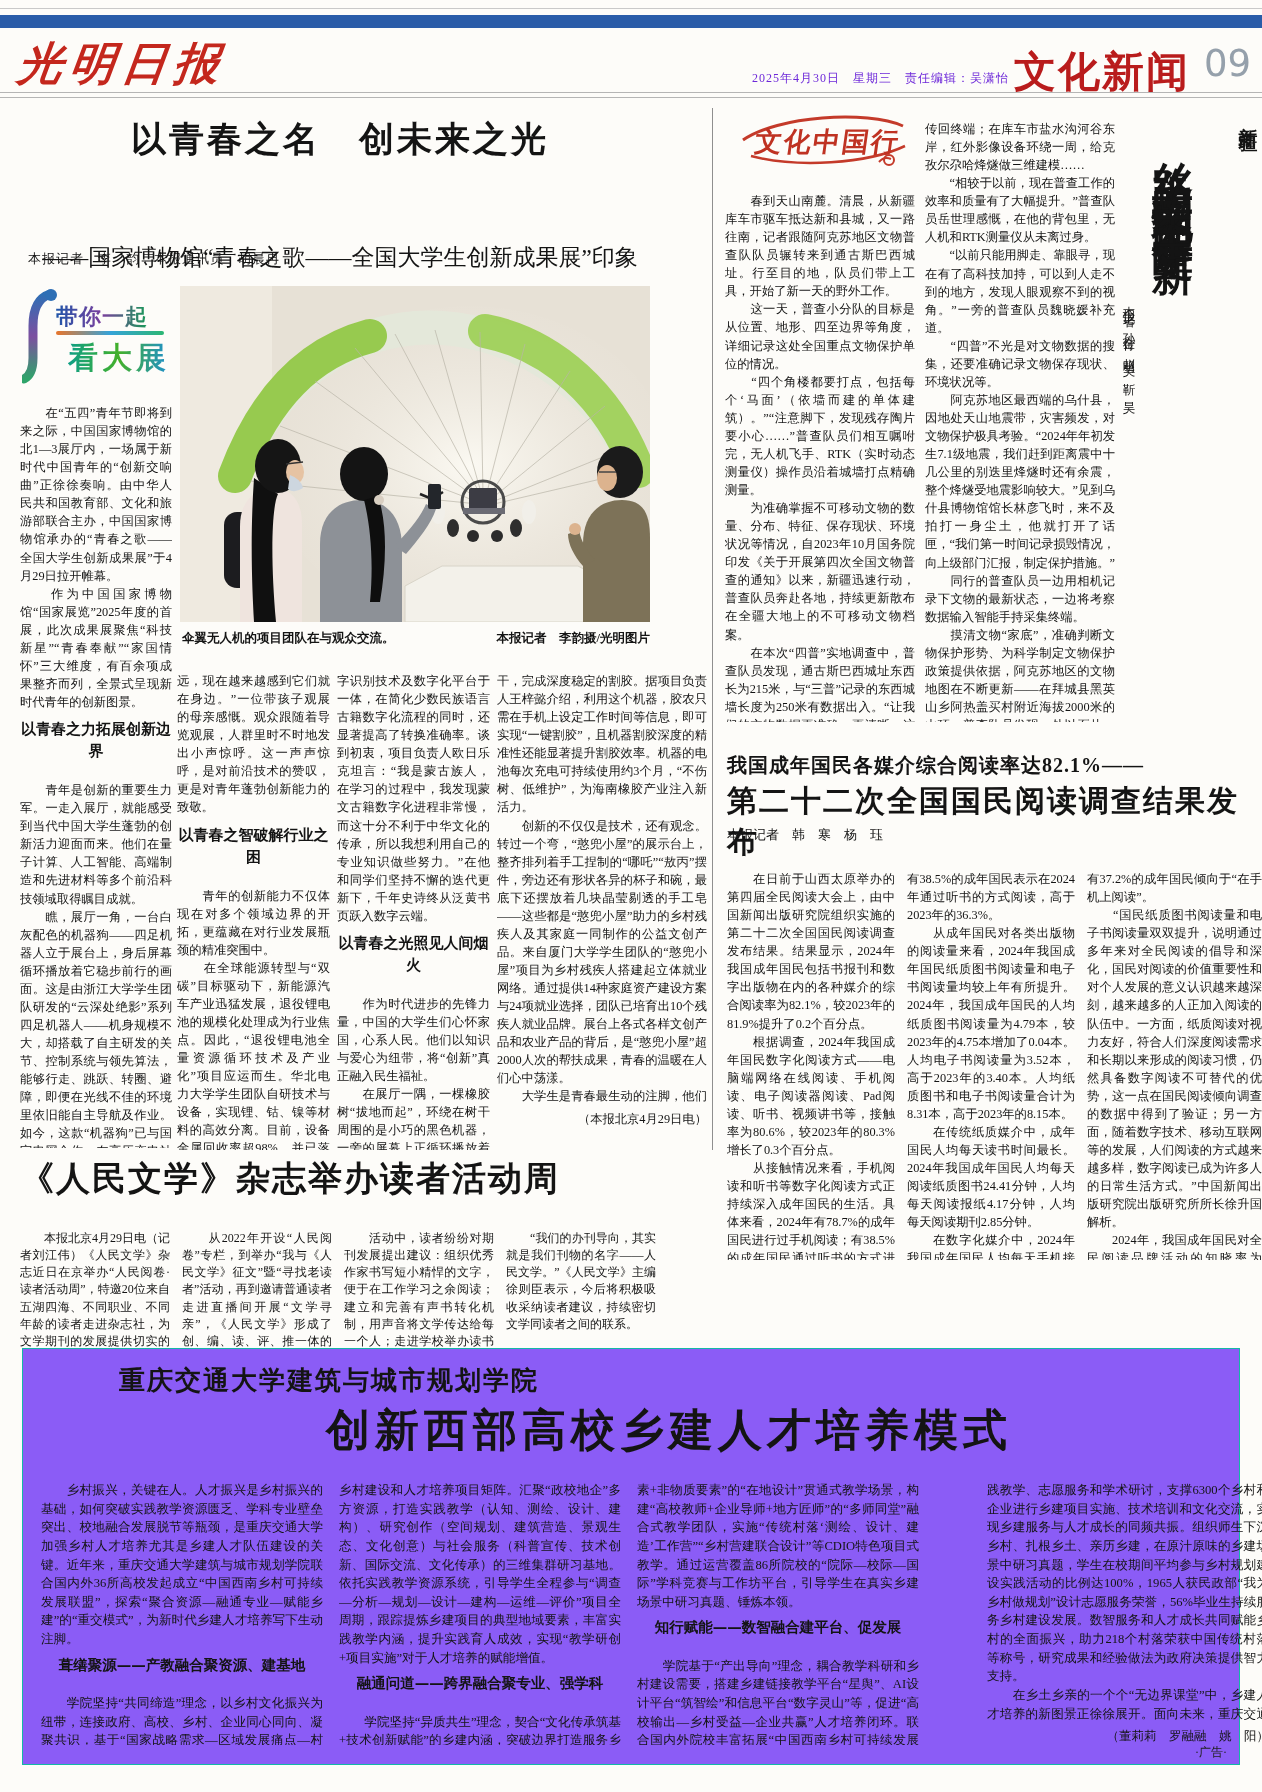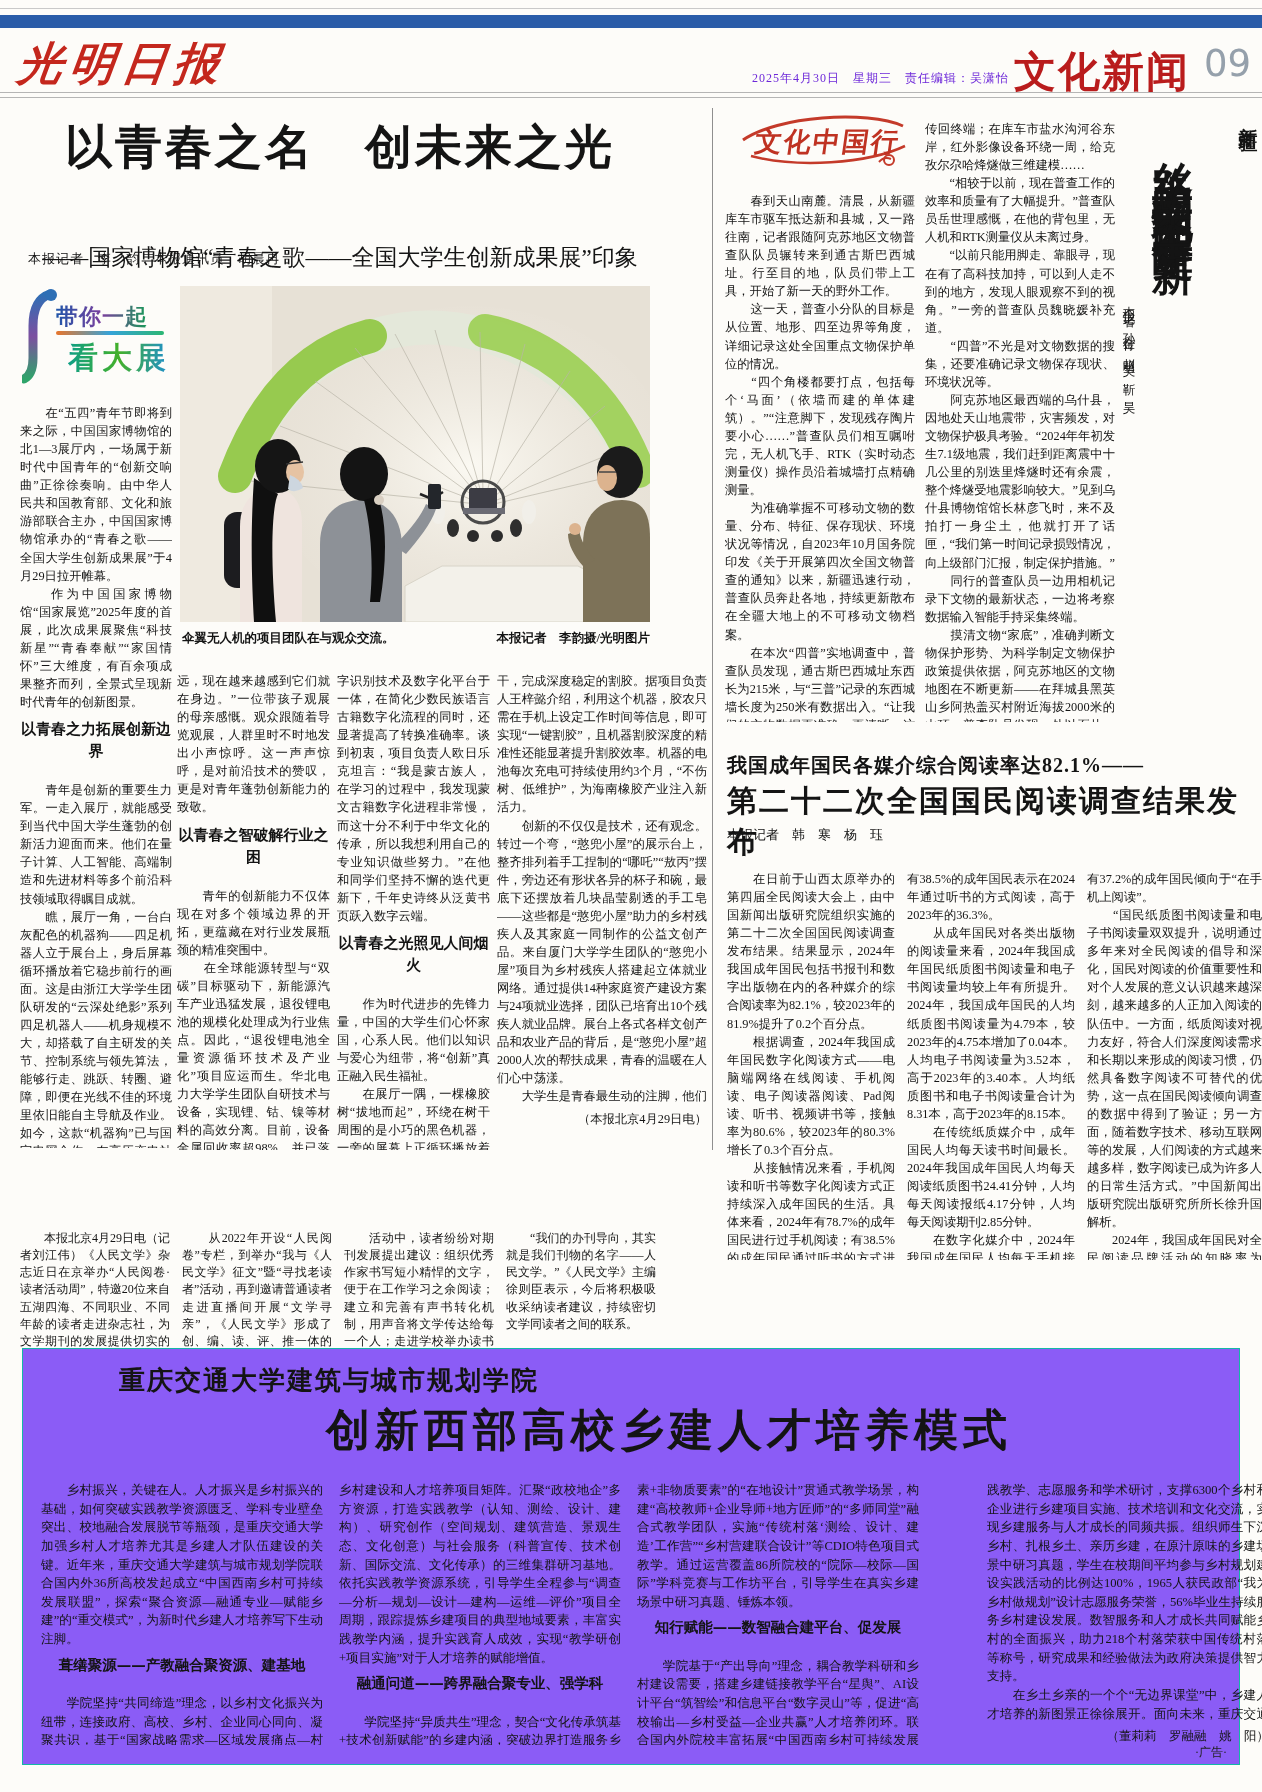--- a/index.html
+++ b/index.html
@@ -16,21 +16,21 @@
   .pageno{position:absolute;left:1204px;top:42px;font-size:37px;color:#95a0ab;font-family:"DejaVu Sans",sans-serif;}
   .hdr-rule{position:absolute;left:0;top:92px;width:1262px;height:4px;border-top:1px solid #b5b5b5;border-bottom:1px solid #b5b5b5;}
   
   .colx{position:absolute;font-size:12.3px;line-height:1.47;text-align:justify;overflow:hidden;}
   .seg-p{white-space:pre-line;margin-top:14px;}
   .seg-h{font-family:"DejaVu Sans","Liberation Sans",sans-serif;font-weight:bold;font-size:15px;
          text-align:center;padding:7px 0 5px;}
   .signoff{text-align:right;padding-top:4px;white-space:pre-line;}
   .vrule{position:absolute;width:1px;background:#8f8f8f;}
   
-  .m-title{position:absolute;left:20px;top:116px;width:640px;text-align:center;font-size:47px;font-weight:900;letter-spacing:3px;}
+  .m-title{position:absolute;left:20px;top:116px;width:640px;text-align:center;font-size:35px;font-weight:900;letter-spacing:3px;}
   .m-dek{position:absolute;left:20px;top:208px;width:640px;text-align:center;font-size:23px;margin-top:34px;}
   .m-byline{position:absolute;left:28px;top:250px;font-size:13px;letter-spacing:1px;}
   .badge{position:absolute;left:22px;top:286px;width:152px;height:104px;}
   .badge svg{position:absolute;left:0;top:2px;}
   .badge-l1{position:absolute;left:34px;top:16px;font-size:22px;font-weight:bold;letter-spacing:1px;
             font-family:"DejaVu Sans",sans-serif;background:linear-gradient(90deg,#1f55a8,#7a3f9d,#169a57);
             -webkit-background-clip:text;background-clip:text;color:transparent;}
   .badge-swoosh{position:absolute;left:34px;top:45px;width:108px;height:4px;border-radius:3px;
             background:linear-gradient(90deg,#e8752b,#35a3d9,#2bb673);}
   .badge-l2{position:absolute;left:46px;top:52px;font-size:30px;font-weight:bold;letter-spacing:4px;
@@ -249,20 +249,21 @@
 　　从接触情况来看，手机阅读和听书等数字化阅读方式正持续深入成年国民的生活。具体来看，2024年有78.7%的成年国民进行过手机阅读；有38.5%的成年国民通过听书的方式进行阅读；23.6%的成年国民使用Pad（平板电脑）进行阅读；有5.7%的成年国民在电子阅读器上进行阅读。此外，还</div>
   <div class="colx seg-p" id="sv2">有38.5%的成年国民表示在2024年通过听书的方式阅读，高于2023年的36.3%。
 　　从成年国民对各类出版物的阅读量来看，2024年我国成年国民纸质图书阅读量和电子书阅读量均较上年有所提升。2024年，我国成年国民的人均纸质图书阅读量为4.79本，较2023年的4.75本增加了0.04本。人均电子书阅读量为3.52本，高于2023年的3.40本。人均纸质图书和电子书阅读量合计为8.31本，高于2023年的8.15本。
 　　在传统纸质媒介中，成年国民人均每天读书时间最长。2024年我国成年国民人均每天阅读纸质图书24.41分钟，人均每天阅读报纸4.17分钟，人均每天阅读期刊2.85分钟。
 　　在数字化媒介中，2024年我国成年国民人均每天手机接触时长为108.76分钟，比2023年的106.52分钟增加了2.24分钟。
 　　对成年国民听书习惯的考察发现，2024年我国有近四成的成年国民通过听书方式进行阅读。调查数据显示，2024年有45.7%的成年国民倾向于“拿一本纸质图书阅读”，</div>
   <div class="colx seg-p" id="sv3">有37.2%的成年国民倾向于“在手机上阅读”。
 　　“国民纸质图书阅读量和电子书阅读量双双提升，说明通过多年来对全民阅读的倡导和深化，国民对阅读的价值重要性和对个人发展的意义认识越来越深刻，越来越多的人正加入阅读的队伍中。一方面，纸质阅读对视力友好，符合人们深度阅读需求和长期以来形成的阅读习惯，仍然具备数字阅读不可替代的优势，这一点在国民阅读倾向调查的数据中得到了验证；另一方面，随着数字技术、移动互联网等的发展，人们阅读的方式越来越多样，数字阅读已成为许多人的日常生活方式。”中国新闻出版研究院出版研究所所长徐升国解析。
 　　2024年，我国成年国民对全民阅读品牌活动的知晓率为74.8%，参与度达67.8%，均较2023年有所增长。有53.9%的城镇成年居民表示在居住的社区附近有阅报栏、书店、绘本馆等公共阅读服务设施。“当前，公共政策和社会力量形成合力，营造了浓厚的阅读氛围，相信国民阅读水平还将持续提升。”徐升国说。</div>
 
+  <div class="rw-title">《人民文学》杂志举办读者活动周</div>
   <div class="colx rwcol seg-p" id="rw1">　　本报北京4月29日电（记者刘江伟）《人民文学》杂志近日在京举办“人民阅卷·读者活动周”，特邀20位来自五湖四海、不同职业、不同年龄的读者走进杂志社，为文学期刊的发展提供切实的建议。</div>
   <div class="colx rwcol seg-p" id="rw2">　　从2022年开设“人民阅卷”专栏，到举办“我与《人民文学》征文”暨“寻找老读者”活动，再到邀请普通读者走进直播间开展“文学寻亲”，《人民文学》形成了创、编、读、评、推一体的生产模式，创新读者与作家、编辑的交流互动。</div>
   <div class="colx rwcol seg-p" id="rw3">　　活动中，读者纷纷对期刊发展提出建议：组织优秀作家书写短小精悍的文字，便于在工作学习之余阅读；建立和完善有声书转化机制，用声音将文学传达给每一个人；走进学校举办读书交流活动，让学生了解杂志的编辑流程……</div>
   <div class="colx rwcol seg-p" id="rw4">　　“我们的办刊导向，其实就是我们刊物的名字——人民文学。”《人民文学》主编徐则臣表示，今后将积极吸收采纳读者建议，持续密切文学同读者之间的联系。</div>
 
   <div class="ad-box">
     <div class="ad-org">重庆交通大学建筑与城市规划学院</div>
     <div class="ad-title">创新西部高校乡建人才培养模式</div>
     <div class="ad-col" id="ad1">
       <div class="seg-p">　　乡村振兴，关键在人。人才振兴是乡村振兴的基础，如何突破实践教学资源匮乏、学科专业壁垒突出、校地融合发展脱节等瓶颈，是重庆交通大学加强乡村人才培养尤其是乡建人才队伍建设的关键。近年来，重庆交通大学建筑与城市规划学院联合国内外36所高校发起成立“中国西南乡村可持续发展联盟”，探索“聚合资源—融通专业—赋能乡建”的“重交模式”，为新时代乡建人才培养写下生动注脚。</div>

